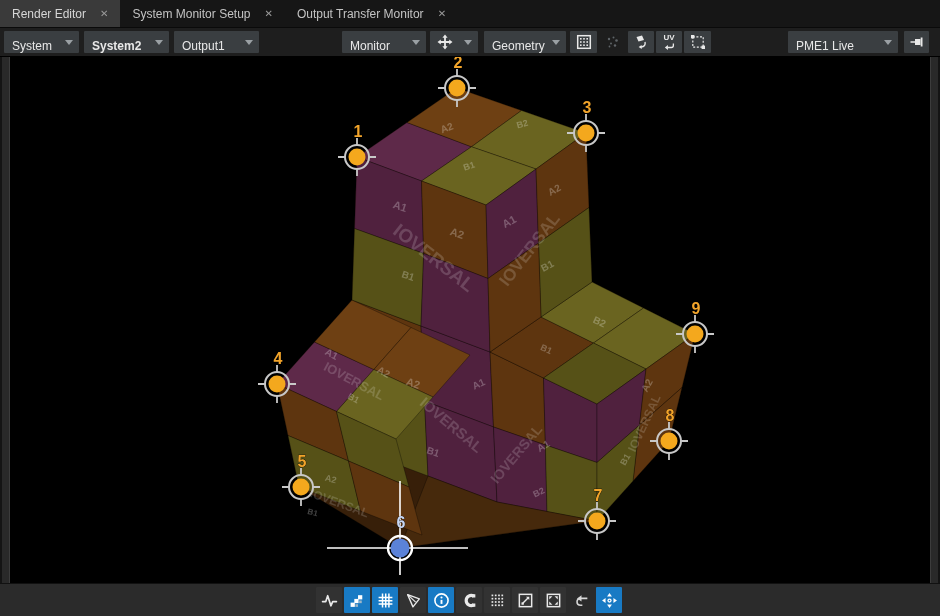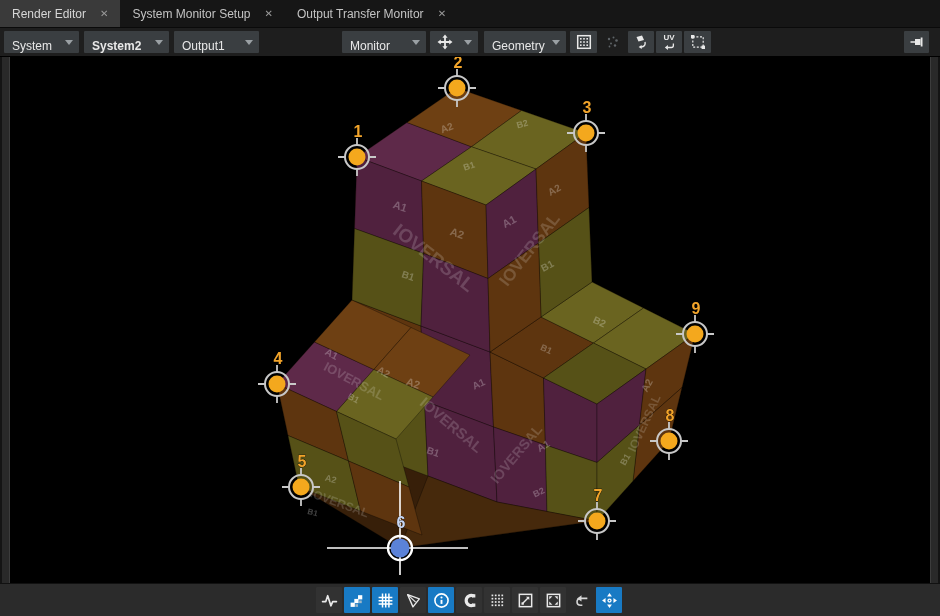--- a/index.html
+++ b/index.html
@@ -155,20 +155,24 @@
   </button>
   <button class="tbtn icbtn btn-transform">
     <span class="ic">
         <svg viewBox="0 0 16 16">
           <rect x="2.8" y="2.8" width="10.4" height="10.4" fill="none" stroke="#e9e9e9" stroke-width="1.2" stroke-dasharray="2 1.6"></rect>
           <rect x="1" y="1" width="3.4" height="3.4" fill="#e9e9e9"></rect>
           <rect x="11.6" y="11.6" width="3.4" height="3.4" fill="#e9e9e9"></rect>
         </svg>
       </span>
   </button>
+  <button class="tbtn drop btn-live">
+    <span class="dlabel">PME1 Live</span>
+    <span class="caret"></span>
+  </button>
   <button class="tbtn icbtn btn-pin">
     <span class="ic">
         <svg viewBox="0 0 16 16">
           <path d="M1.5 8 H6" stroke="#e9e9e9" stroke-width="1.5"></path>
           <rect x="6" y="5" width="5.5" height="6" fill="#e9e9e9"></rect>
           <path d="M12.6 3.5 V12.5" stroke="#e9e9e9" stroke-width="1.8"></path>
         </svg>
       </span>
   </button>
 </div>

